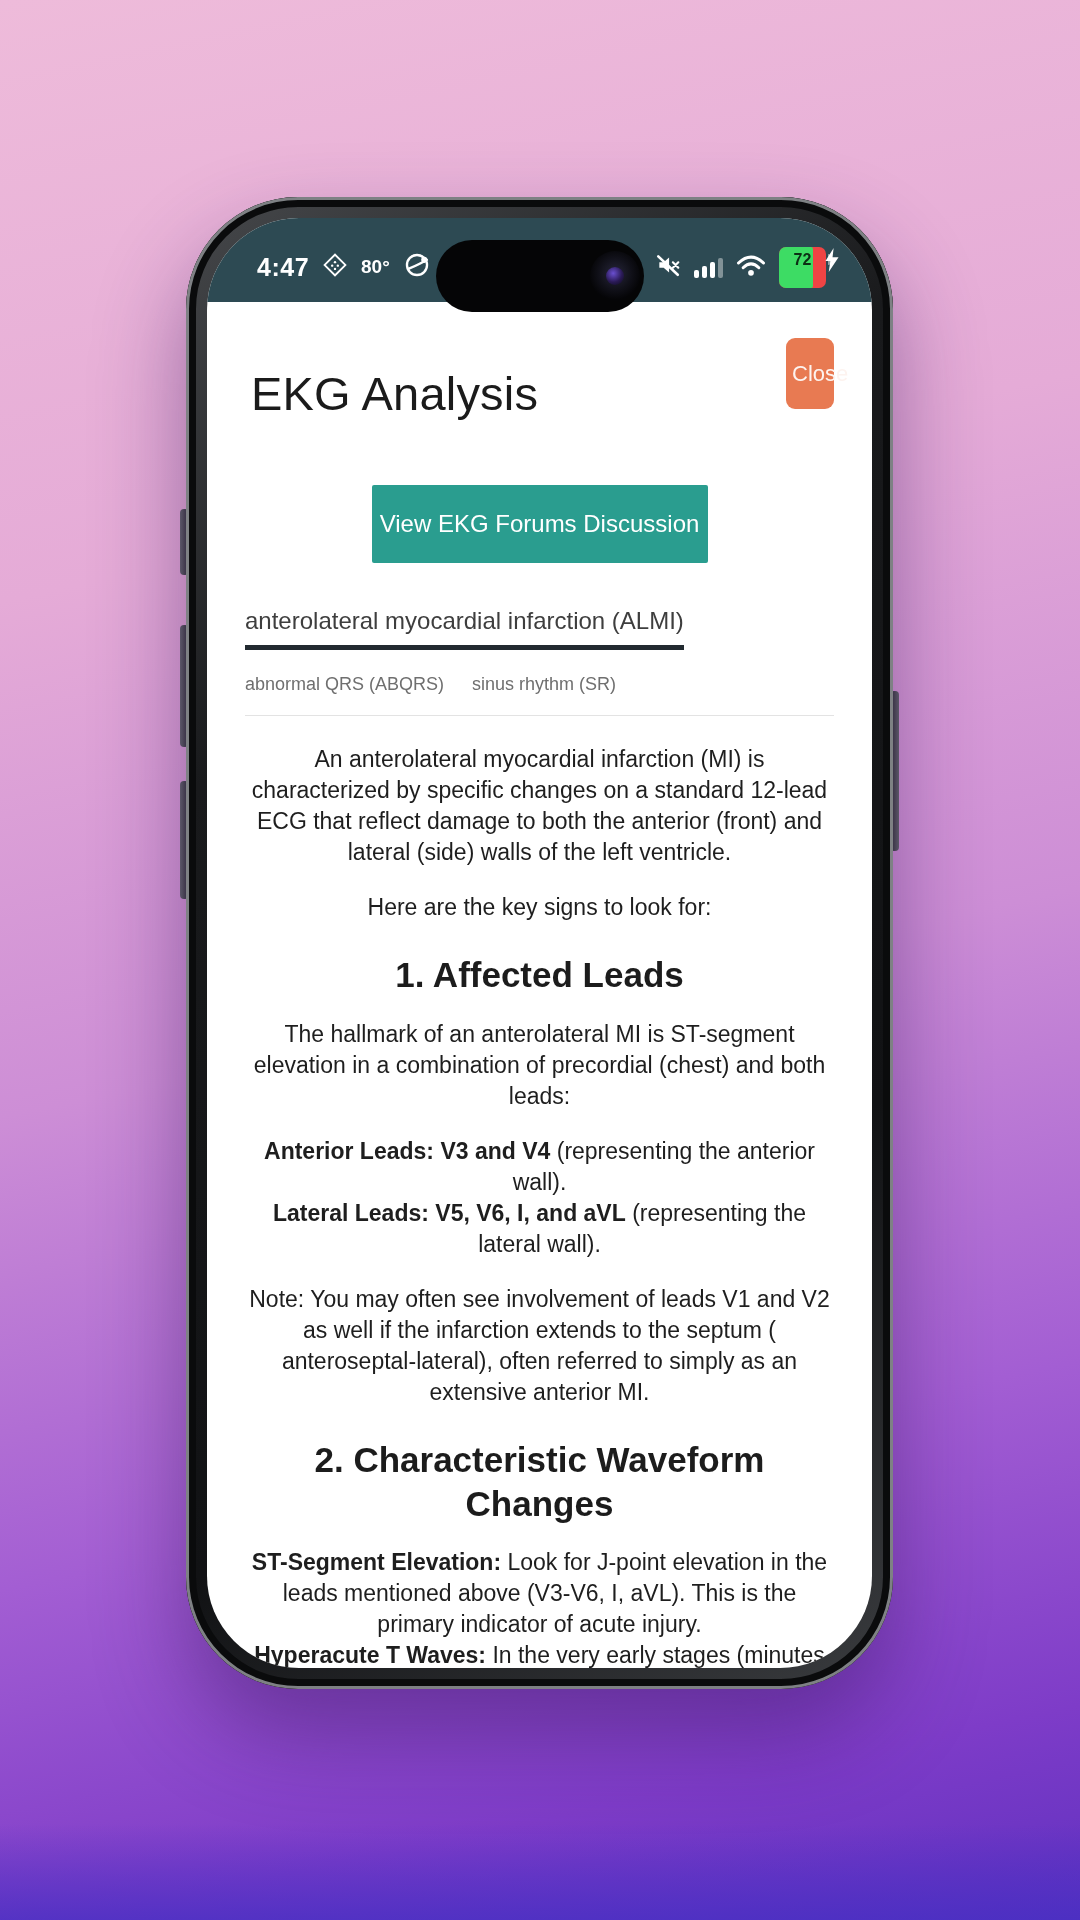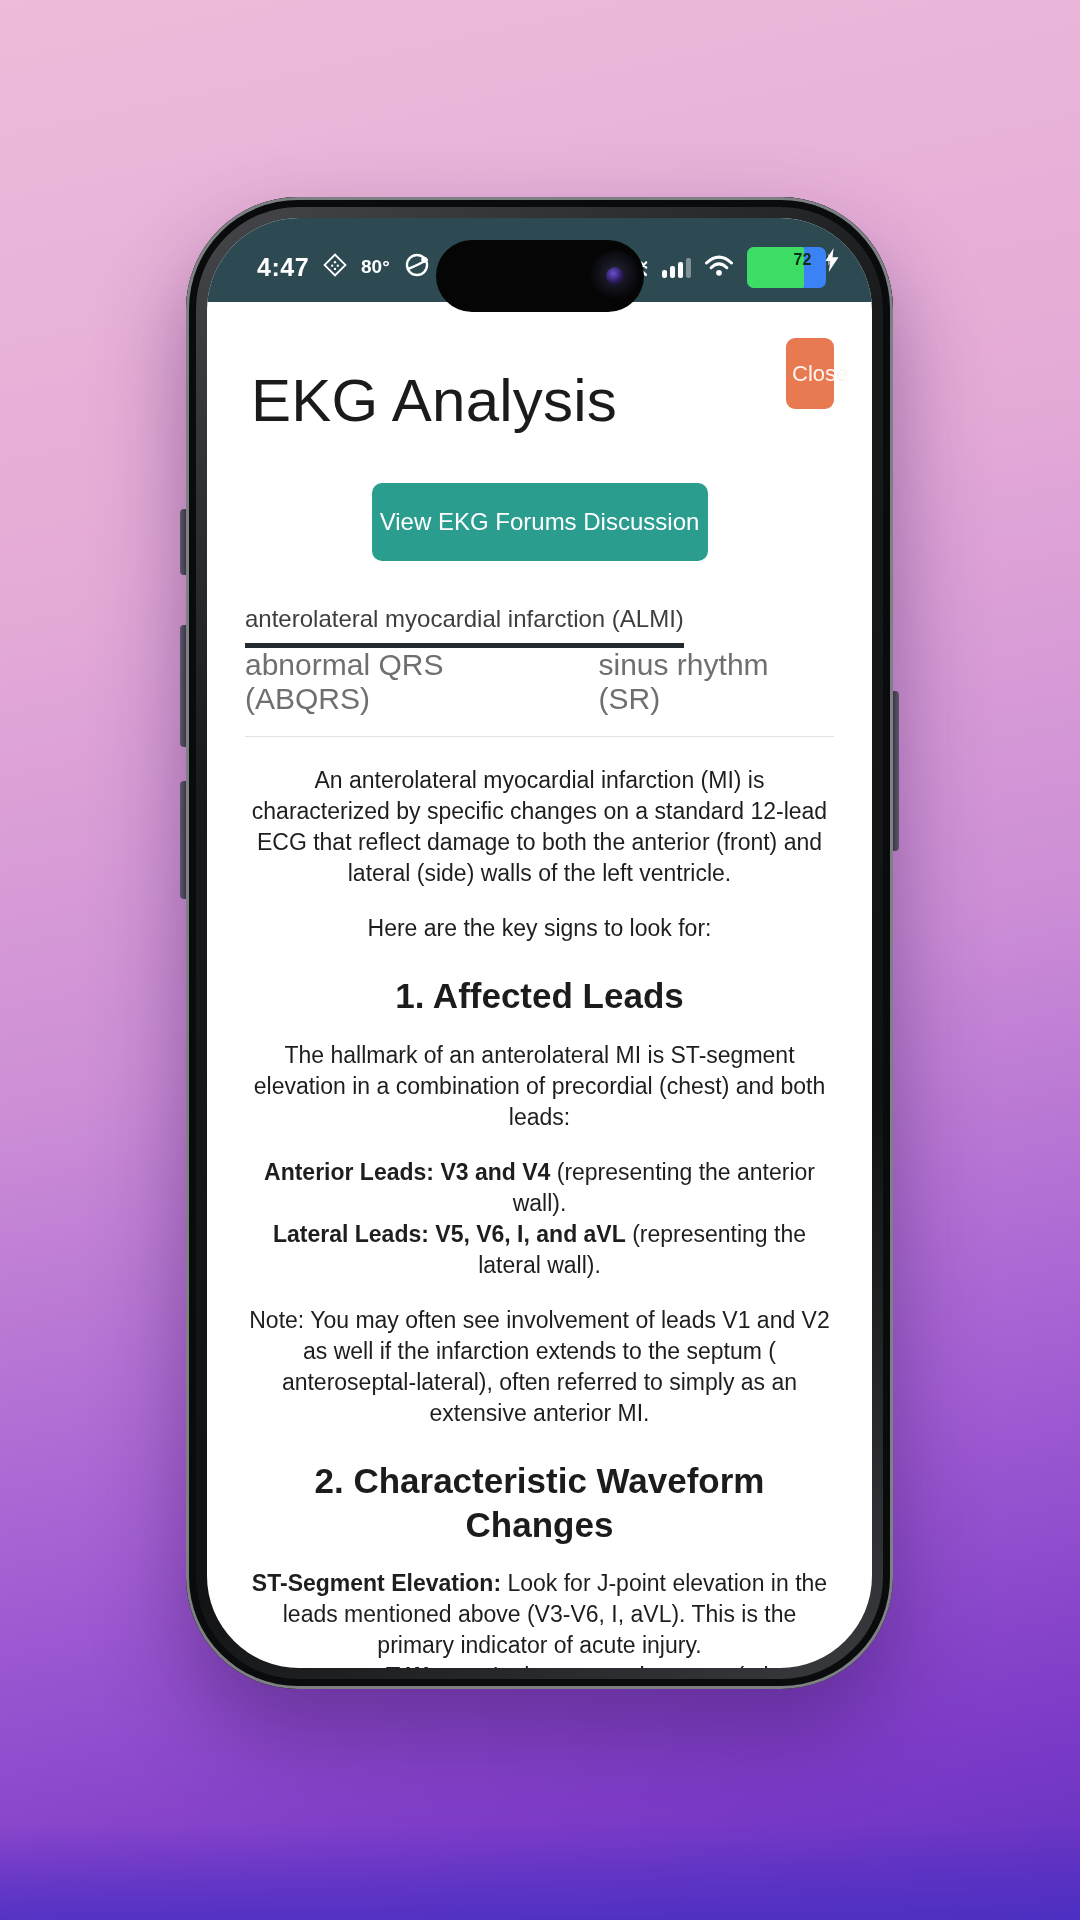--- a/index.html
+++ b/index.html
@@ -38,37 +38,37 @@
   .camera{position:absolute;left:154px;top:11px;width:50px;height:50px;border-radius:50%;
     background:radial-gradient(circle at 50% 45%, #26263a 0%, #101018 45%, #050507 70%);}
   .lens{position:absolute;left:16px;top:16px;width:18px;height:18px;border-radius:50%;
     background:radial-gradient(circle at 40% 35%, #6a4fd0 0%, #2a1a56 55%, #0a0a14 100%);}
   .signal{display:flex;align-items:flex-end;gap:3px;height:22px;}
   .signal i{display:block;width:5px;border-radius:2px;background:#fff;}
   .signal i:nth-child(1){height:8px;}
   .signal i:nth-child(2){height:12px;}
   .signal i:nth-child(3){height:16px;}
   .signal i:nth-child(4){height:20px;background:rgba(255,255,255,.4);}
-  .battery{width:47px;height:41px;border-radius:7px;background:#3b82f6;position:relative;padding-left:32px;}
+  .battery{width:47px;height:41px;border-radius:7px;background:#ef4444;position:relative;}
   .battery .fill{position:absolute;left:0;top:0;bottom:0;width:72%;background:#3ddc64;border-radius:7px 2px 2px 7px;}
   .battery .label{position:relative;z-index:1;display:block;text-align:center;font-size:16px;font-weight:700;color:#0c2e14;line-height:25px;}
   .battery:after{content:"";position:absolute;right:-5px;top:7px;width:3px;height:11px;border-radius:0 3px 3px 0;background:rgba(255,255,255,.5);}
   .bolt{position:absolute;right:-14px;top:1px;z-index:2;}
   
   .content{padding:0 38px;}
   .header-row{display:flex;justify-content:space-between;align-items:flex-start;padding-top:36px;}
-  .page-title{margin:28px 0 0 6px;font-size:60px;font-weight:400;color:#1b1b1b;letter-spacing:.2px;}
+  .page-title{margin:28px 0 16px 6px;font-size:47px;font-weight:400;color:#1b1b1b;letter-spacing:.2px;}
   .close-btn{width:48px;height:71px;border:none;border-radius:9px;background:#e87a52;color:#fdf3ef;
     font-size:22px;font-family:"Liberation Sans",sans-serif;cursor:pointer;}
-  .forum-btn{display:block;margin:48px auto 0;width:336px;height:78px;border:none;border-radius:10px;
+  .forum-btn{display:block;margin:48px auto 0;width:336px;height:78px;border:none;border-radius:2px;
     background:#2a9d8f;color:#fff;font-size:24px;font-family:"Liberation Sans",sans-serif;cursor:pointer;}
   .helper{margin-top:20px;text-align:center;font-size:20px;color:#9b9b9b;}
   .tab-active{display:inline-block;margin-top:44px;padding-bottom:10px;border-bottom:5px solid #222a30;
     font-size:24px;color:#3e3e3e;cursor:pointer;}
-  .tab-row{display:flex;gap:28px;font-size:30px;color:#6f6f6f;}
+  .tab-row{display:flex;gap:28px;margin-top:24px;font-size:18px;color:#6f6f6f;}
   .tab-row span{cursor:pointer;}
   .divider{height:1px;background:#e3e3e3;margin-top:20px;}
   .article{margin-top:28px;text-align:center;color:#1e1e1e;font-size:23px;line-height:31px;}
   .article p{margin:0 0 24px 0;}
   .article p.tight{margin:0;}
   .group{margin-bottom:24px;}
   .h-section{font-size:35px;font-weight:600;color:#1c1c1c;margin:30px 0 22px 0;line-height:1.25;}
   strong{font-weight:700;margin-top:45px;}
 </style>
 </head>

